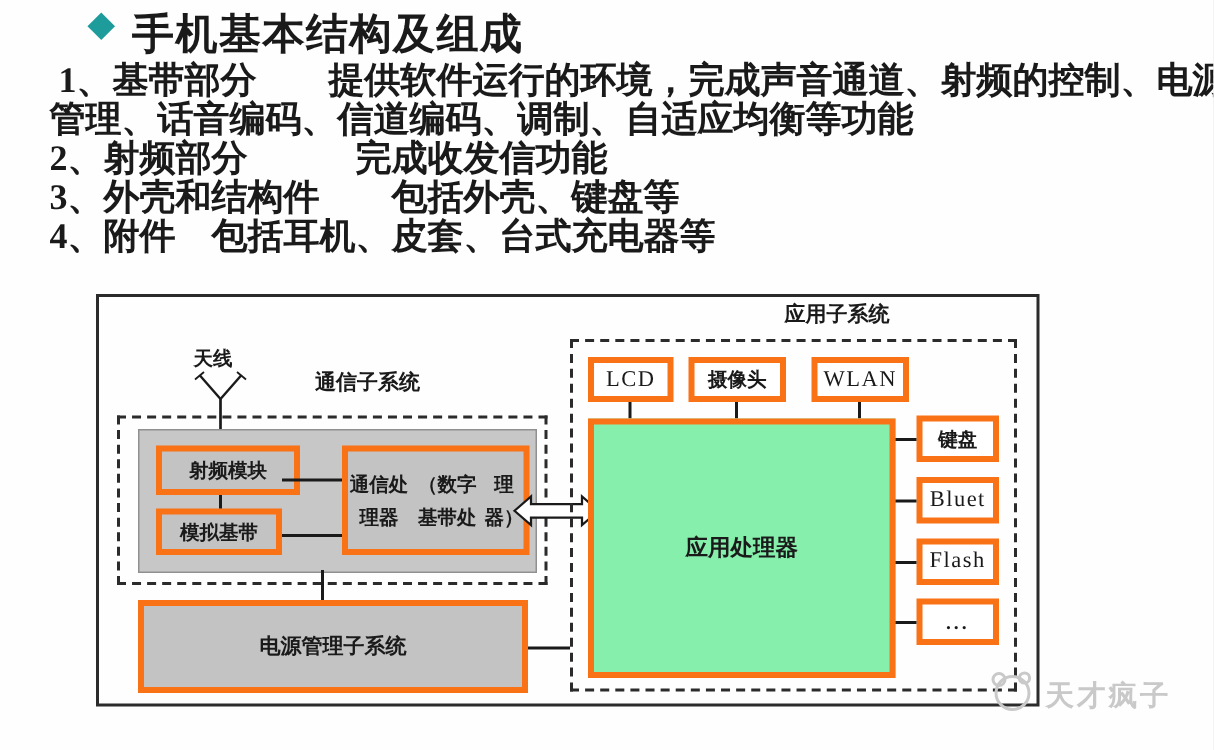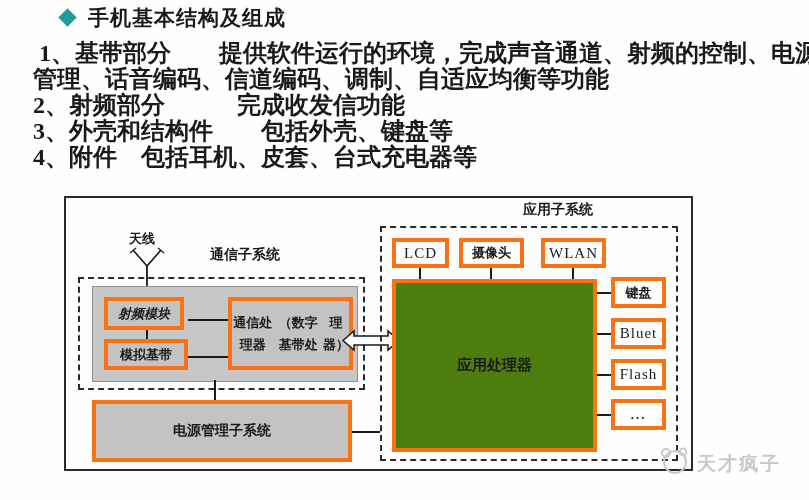--- a/index.html
+++ b/index.html
@@ -1,21 +1,21 @@
 <!DOCTYPE html>
 <html><head>
 <meta charset="utf-8">
 <style>
   html,body{margin:0;padding:0;background:#e9e9e9;}
   #page{position:relative;width:809px;height:500px;background:#fefefe;overflow:hidden;
         font-family:"Liberation Serif","DejaVu Serif",serif;color:#1a1a1a;}
   .abs{position:absolute;}
   
   .diamond{width:13px;height:13px;background:#1e9c9c;transform:rotate(45deg);}
-  .title{font-size:21px;font-weight:bold;letter-spacing:1px;white-space:pre;}
+  .title{font-size:28px;font-weight:bold;letter-spacing:1px;white-space:pre;}
   .bodyline{font-size:24px;font-weight:bold;white-space:pre;letter-spacing:0px;}
   
   .outer{border:2px solid #2b2b2b;background:#fefefe;}
   .dashed{border:2px dashed #2b2b2b;}
   .graybox{background:#c7c7c7;border:1px solid #909090;}
   .node{border:4px solid #f97316;display:flex;align-items:center;justify-content:center;
         text-align:center;box-sizing:border-box;}
   .node.gray{background:#c3c3c3;}
   .node.white{background:#ffffff;}
   .cjk13{font-size:13px;font-weight:bold;}
@@ -52,21 +52,21 @@
     <line x1="18" y1="19" x2="32" y2="3" stroke="#1a1a1a" stroke-width="1.6"></line>
     <line x1="1" y1="6" x2="7" y2="1" stroke="#1a1a1a" stroke-width="1.2"></line>
     <line x1="29" y1="1" x2="35" y2="6" stroke="#1a1a1a" stroke-width="1.2"></line>
     <line x1="18" y1="19" x2="18" y2="51" stroke="#1a1a1a" stroke-width="1.8"></line>
   </svg>
 
   <div class="abs lbl" style="left:210px;top:246px;">通信子系统</div>
   <div class="abs dashed" style="left:78px;top:277px;width:283px;height:109px;"></div>
   <div class="abs graybox" style="left:92px;top:286px;width:264px;height:94px;"></div>
 
-  <div class="abs node gray cjk13" style="left:104px;top:297px;width:80px;height:33px;font-style:italic;">
+  <div class="abs node gray cjk13" style="left:104px;top:297px;width:96px;height:33px;">
     <span>射频模块</span>
   </div>
   <div class="abs node gray cjk13" style="left:104px;top:339px;width:84px;height:31px;">
     <span>模拟基带</span>
   </div>
   <div class="abs node gray" style="left:228px;top:297px;width:125px;height:73px;flex-direction:row;">
     <div class="procline">通信处理器</div>
     <div class="procline">（数字基带处</div>
     <div class="procline">理器）</div>
   </div>
@@ -94,21 +94,21 @@
   <div class="abs node white cjk13" style="left:459px;top:238px;width:65px;height:30px;justify-content:center;">
     <span>摄像头</span>
   </div>
   <div class="abs node white lat15" style="left:541px;top:238px;width:65px;height:30px;">
     <span>WLAN</span>
   </div>
   <div class="abs vline" style="left:419px;top:268px;height:11px;"></div>
   <div class="abs vline" style="left:490px;top:268px;height:11px;"></div>
   <div class="abs vline" style="left:572px;top:268px;height:11px;"></div>
 
-  <div class="abs node cjk15" style="left:392px;top:279px;width:205px;height:173px;background:#4d7c0f;">
+  <div class="abs node cjk15" style="left:392px;top:279px;width:205px;height:173px;background:#86efac;">
     <span>应用处理器</span>
   </div>
 
   <div class="abs node white cjk13" style="left:611px;top:277px;width:55px;height:31px;">
     <span>键盘</span>
   </div>
   <div class="abs node white lat15" style="left:611px;top:318px;width:55px;height:31px;">
     <span>Bluet</span>
   </div>
   <div class="abs node white lat15" style="left:611px;top:359px;width:55px;height:31px;">

